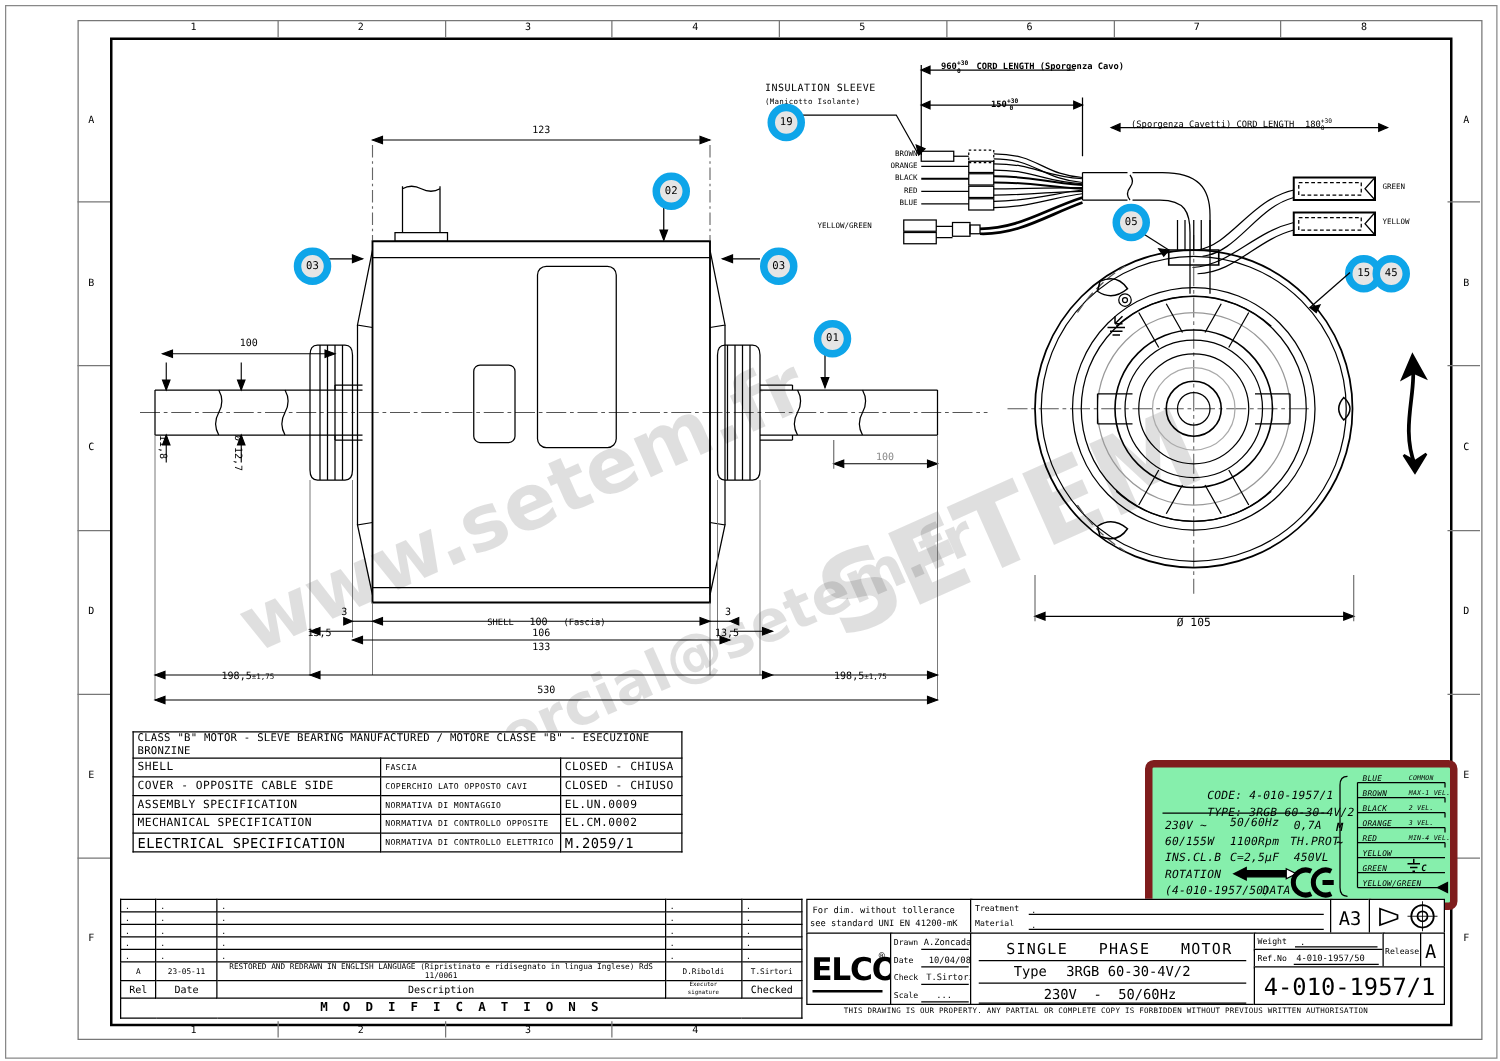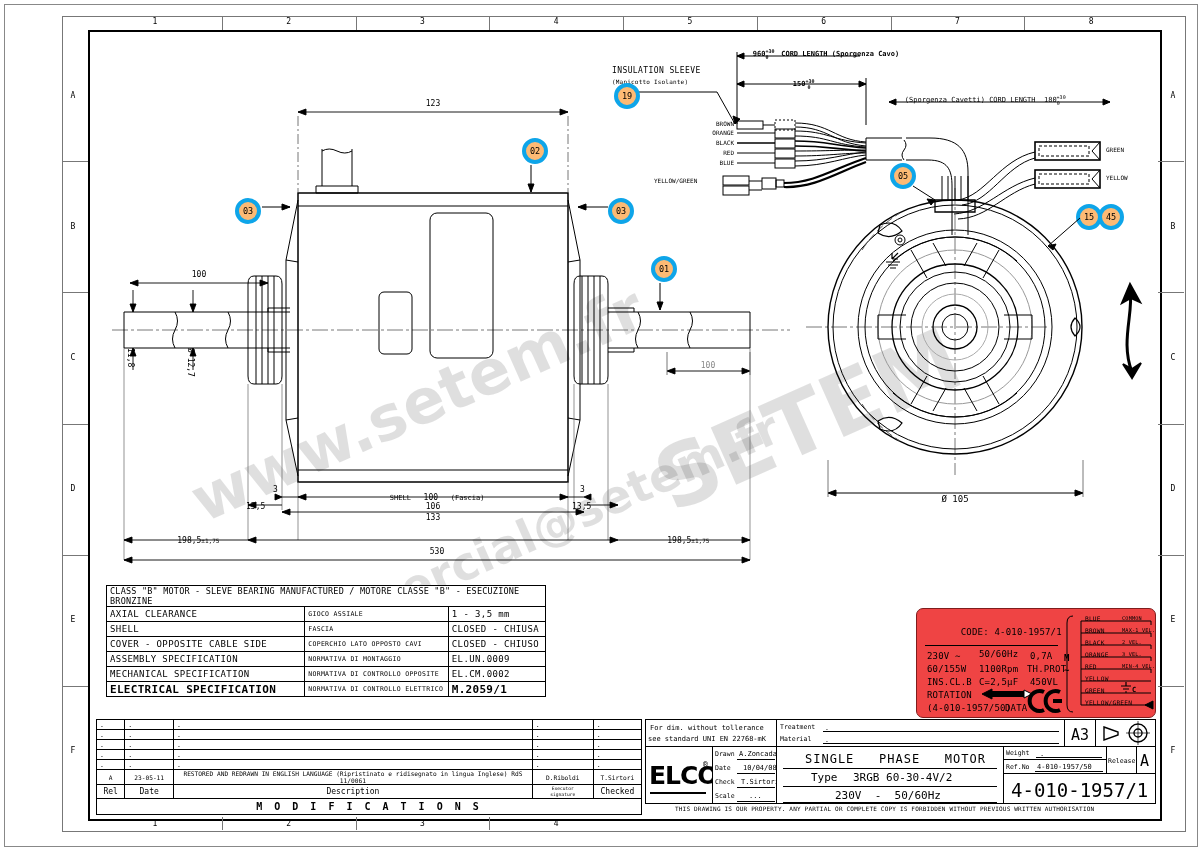--- a/index.html
+++ b/index.html
@@ -15,50 +15,50 @@
   #draw-frame{position:absolute;left:88px;top:30px;width:1070px;height:787px;border:2px solid #000;}
 
   .zone-lbl{font-size:8px;color:#000;text-align:center;}
   .zone-div{position:absolute;background:#777;}
 
   
   .s6{font-size:6px;} .s7{font-size:7px;} .s8{font-size:8px;} .s9{font-size:9px;}
   .b{font-weight:bold;}
 
   
-  .balloon{position:absolute;border:4px solid #0ea5e9;border-radius:50%;
+  .balloon{position:absolute;border:6px solid #0ea5e9;border-radius:50%;
            width:18px;height:18px;line-height:18px;text-align:center;
-           font-size:8.5px;background:#fdba74;}
+           font-size:8.5px;background:#e5e5e5;}
 
   
   table{border-collapse:collapse;position:absolute;background:#fff;}
   table td{border:1px solid #000;padding:0 3px;vertical-align:middle;}
 
   
   #spec-table{left:106px;top:585px;width:440px;}
   #spec-table td{height:14px;}
   #spec-table .c1{width:200px;font-size:9px;letter-spacing:.4px;}
   #spec-table .c2{width:145px;font-size:6.5px;letter-spacing:.3px;}
   #spec-table .c3{width:93px;font-size:9px;letter-spacing:.4px;}
   #spec-table .hdr{font-size:8.5px;letter-spacing:.2px;}
-  #spec-table .big{font-size:11px;font-weight:bold;letter-spacing:.3px;}
+  #spec-table .big{font-size:11px;font-weight:normal;letter-spacing:.3px;}
 
   
   #mods-table{left:96px;top:719px;width:546px;}
   #mods-table td{height:9px;font-size:6.5px;text-align:center;}
   #mods-table .cRel{width:22px;} #mods-table .cDate{width:44px;}
   #mods-table .cDesc{width:382px;} #mods-table .cExec{width:56px;}
   #mods-table .cChk{width:42px;}
   #mods-table .rowA td{height:11px;font-size:6.2px;}
   #mods-table .hdrow td{height:13px;font-size:8px;}
   #mods-table .title td{height:15px;font-size:10px;letter-spacing:3px;font-weight:bold;}
 
   
   #plate{position:absolute;left:916px;top:608px;width:238px;height:108px;
-         border:1px solid #7f1d1d;border-radius:7px;background:#ef4444;}
+         border:6px solid #7f1d1d;border-radius:7px;background:#86efac;font-style:italic;}
   #plate .rule{position:absolute;left:8px;top:36px;width:133px;height:1px;background:#000;}
   .pl{position:absolute;font-size:9px;white-space:pre;letter-spacing:.2px;}
   .plm{position:absolute;font-size:6.2px;white-space:pre;letter-spacing:.2px;}
 
   
   #tb{position:absolute;left:645px;top:719px;width:509px;height:98px;}
   #tb .cell{position:absolute;border:1px solid #000;background:#fff;}
   .tbs{position:absolute;font-size:6.5px;white-space:pre;}
   .tbv{position:absolute;font-size:7px;white-space:pre;}
   .uline{position:absolute;height:1px;background:#000;}
@@ -456,25 +456,20 @@
   </div>
   <div class="t s8 ctr" style="left:437px;top:548px;">530</div>
   <div class="t s9 ctr" style="left:955px;top:495px;">Ø 105</div>
 
   <table id="spec-table">
     <tbody id="spec-body">
         <tr>
           <td colspan="3" class="hdr">CLASS "B" MOTOR - SLEVE BEARING MANUFACTURED  /  MOTORE CLASSE "B" - ESECUZIONE BRONZINE</td>
         </tr>
         <tr>
-          <td class="c1">AXIAL CLEARANCE</td>
-          <td class="c2">GIOCO ASSIALE</td>
-          <td class="c3">1 - 3,5 mm</td>
-        </tr>
-        <tr>
           <td class="c1">SHELL</td>
           <td class="c2">FASCIA</td>
           <td class="c3">CLOSED  -  CHIUSA</td>
         </tr>
         <tr>
           <td class="c1">COVER - OPPOSITE CABLE SIDE</td>
           <td class="c2">COPERCHIO LATO OPPOSTO CAVI</td>
           <td class="c3">CLOSED  -  CHIUSO</td>
         </tr>
         <tr>
@@ -491,20 +486,23 @@
           <td class="c1 big">ELECTRICAL SPECIFICATION</td>
           <td class="c2">NORMATIVA DI CONTROLLO ELETTRICO</td>
           <td class="c3 big">M.2059/1</td>
         </tr>
       </tbody>
   </table>
 
   <div id="plate">
     <div class="pl" style="left:10px;top:8px;">
       <span>CODE:</span> <span>4-010-1957/1</span>
+    </div>
+    <div class="pl" style="left:10px;top:22px;">
+      <span>TYPE:</span> <span>3RGB 60-30-4V/2</span>
     </div>
     <div class="rule"></div>
 
     <div class="pl s8" style="left:10px;top:42px;">230V ∼</div>
     <div class="pl s8" style="left:62px;top:40px;">50/60Hz</div>
     <div class="pl s8" style="left:113px;top:42px;">0,7A</div>
 
     <div class="pl s8" style="left:10px;top:55px;">60/155W</div>
     <div class="pl s8" style="left:62px;top:55px;">1100Rpm</div>
     <div class="pl s8" style="left:110px;top:55px;">TH.PROT</div>
@@ -619,21 +617,21 @@
         <tr class="title">
           <td colspan="5">M O D I F I C A T I O N S</td>
         </tr>
       </tbody>
   </table>
 
   <div id="tb">
 
     <div class="cell" style="left:0;top:0;width:131px;height:27px;">
       <div class="tbs" style="left:4px;top:4px;font-size:7px;">For dim. without tollerance</div>
-      <div class="tbs" style="left:2px;top:15px;font-size:7px;">see standard UNI EN 22768-mK</div>
+      <div class="tbs" style="left:2px;top:15px;font-size:7px;">see standard UNI EN 41200-mK</div>
     </div>
 
     <div class="cell" style="left:131px;top:0;width:288px;height:27px;">
       <div class="tbs" style="left:3px;top:3px;">Treatment</div>
       <div class="tbs" style="left:48px;top:4px;">.</div>
       <div class="uline" style="left:46px;top:11px;width:236px;"></div>
       <div class="tbs" style="left:3px;top:15px;">Material</div>
       <div class="tbs" style="left:48px;top:16px;">.</div>
       <div class="uline" style="left:46px;top:23px;width:236px;"></div>
     </div>

